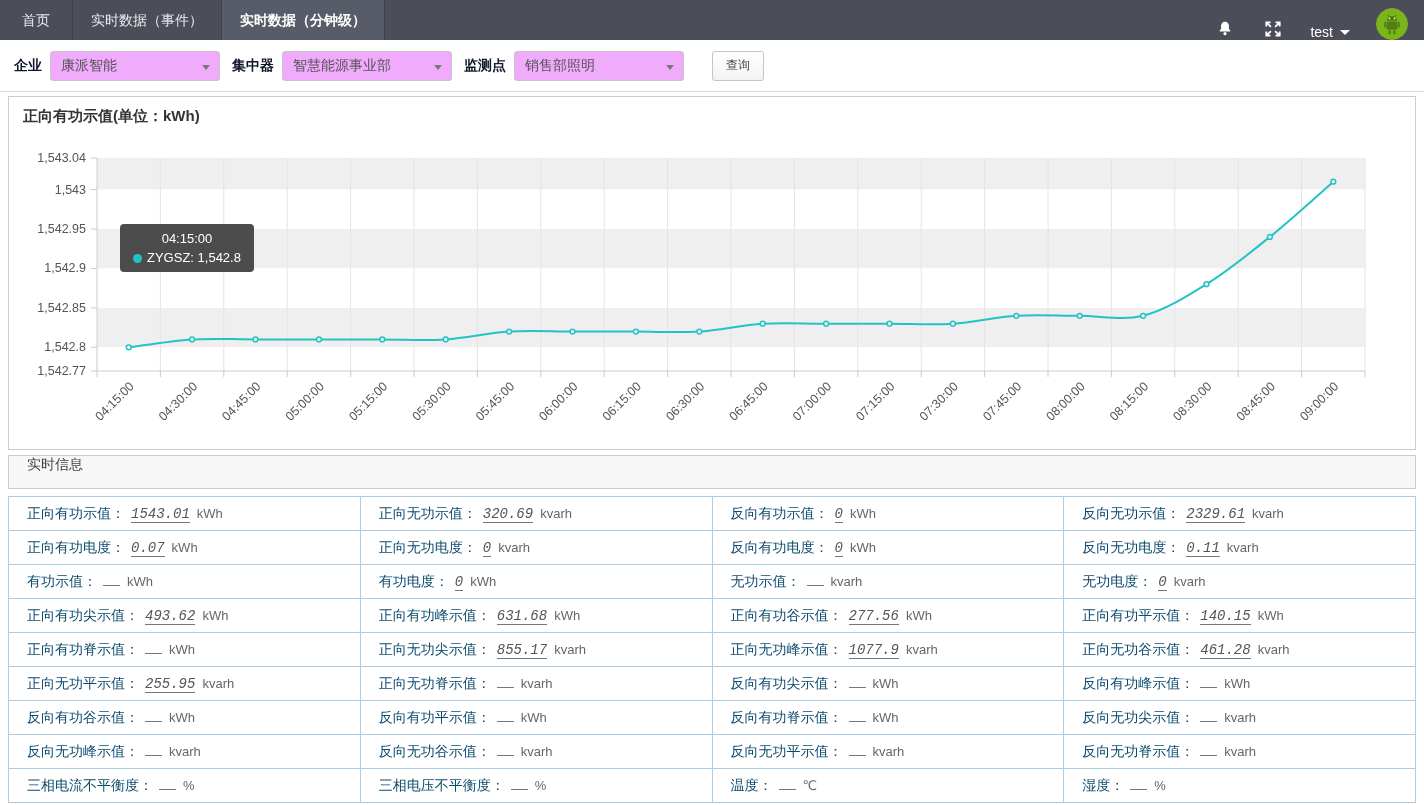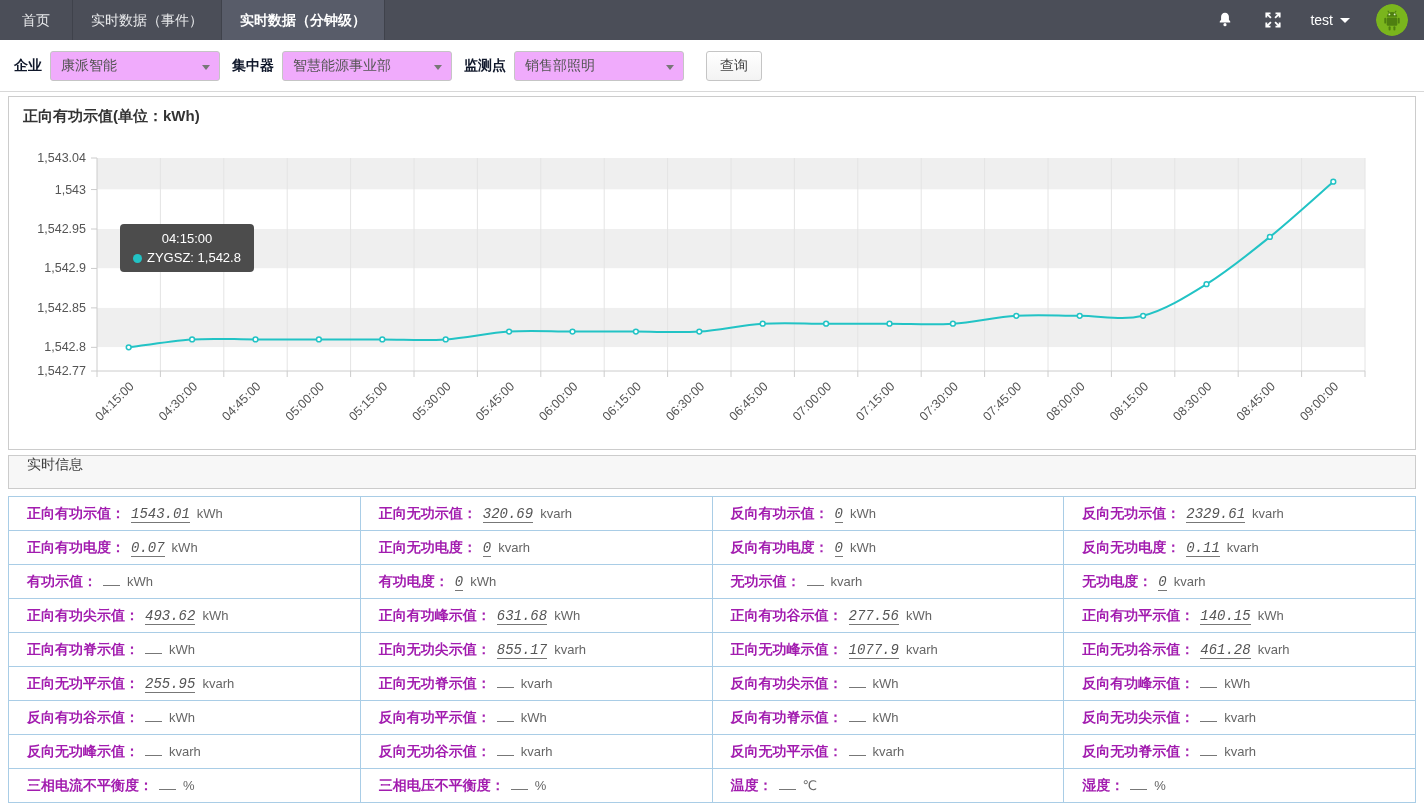--- a/index.html
+++ b/index.html
@@ -6,55 +6,55 @@
   html,body { width:1424px; height:805px; overflow:hidden; background:#fff;
               font-family:"Liberation Sans","DejaVu Sans",sans-serif; }
 
   
   .topnav { height:40px; background:#4b4e58; display:flex; align-items:stretch; color:#fff; }
   .tabs { display:flex; align-items:flex-end; }
   .tab { line-height:40px; padding:0 18px; font-size:14px; color:#e9eaec; cursor:pointer;
          border-right:1px solid #3f424b; white-space:nowrap; }
   .tab:first-child { padding:0 22px; }
   .tab.active { background:#585c69; font-weight:bold; color:#fff; }
-  .topnav-right { margin-left:auto; display:flex; align-items:center; gap:26px; padding-right:16px; }
+  .topnav-right { margin-left:auto; display:flex; align-items:flex-end; gap:26px; padding-right:16px; }
   .icon-btn { width:22px; height:22px; display:flex; align-items:center; justify-content:center; cursor:pointer; }
   .user-chip { display:flex; align-items:center; gap:7px; font-size:14px; color:#fff; cursor:pointer; }
   .caret-down { width:0; height:0; border-left:5px solid transparent; border-right:5px solid transparent;
                 border-top:5px solid #fff; display:inline-block; }
   .avatar { width:32px; height:32px; border-radius:50%; overflow:hidden; cursor:pointer; }
 
   
   .filterbar { height:52px; background:#fff; border-bottom:1px solid #d8d8d8; display:flex;
                align-items:center; padding-left:14px; }
   .f-label { font-size:14px; font-weight:bold; color:#0f172a; margin-right:8px; white-space:nowrap; }
   .select { position:relative; width:170px; height:30px; border:1px solid #c5c5c5; border-radius:3px;
             background:#f0abfc; margin-right:12px; cursor:pointer; display:flex; align-items:center; }
   .select .sel-text { font-size:14px; color:#555; padding-left:10px; white-space:nowrap; overflow:hidden; }
   .select .sel-arrow { position:absolute; right:9px; top:13px; width:0; height:0;
             border-left:4px solid transparent; border-right:4px solid transparent; border-top:5px solid #777; }
-  .query-btn { height:30px; padding:0 13px; font-size:14px; color:#444; background:linear-gradient(#fff,#f3f3f3);
-               border:1px solid #c5c5c5; border-radius:3px; cursor:pointer; margin-left:10px; }
+  .query-btn { height:30px; padding:0 13px; font-size:12px; color:#444; background:linear-gradient(#fff,#f3f3f3);
+               border:1px solid #c5c5c5; border-radius:3px; cursor:pointer; margin-left:16px; }
 
   
   .chart-panel { position:relative; margin:4px 8px 0 8px; height:354px; background:#fff;
                  border:1px solid #ccc; }
   .chart-title { font-size:15px; font-weight:bold; color:#333; margin:10px 0 0 14px; height:22px; }
   .chart-svg { display:block; }
   .tooltip { position:absolute; left:111px; top:127px; background:#4c4c4c; border-radius:4px;
              color:#fff; font-size:13px; text-align:center; padding:5px 13px; line-height:19px; z-index:5; }
   .tt-dot { display:inline-block; width:9px; height:9px; border-radius:50%; margin-right:5px; vertical-align:-1px; }
 
   
   .info-header { margin:5px 8px 0 8px; height:34px; background:#f7f7f7; border:1px solid #ccc;
                  display:flex; padding-left:18px; font-size:14px; color:#404040; }
   .info-table { margin:7px 8px 0 8px; width:1408px; border-collapse:collapse; table-layout:fixed; }
   .info-table td { width:25%; height:34px; border:1px solid #a9cde6; background:#fff;
                    padding:0 6px 0 18px; vertical-align:middle; white-space:nowrap; }
-  .cell-label { font-size:14px; font-weight:bold; color:#a21caf; margin-right:6px; }
+  .cell-label { font-size:14px; font-weight:normal; color:#0c4a6e; margin-right:6px; }
   .cell-value { font-size:14px; font-style:italic; color:#555; border-bottom:1px solid #777;font-family:Liberation Mono, monospace; }
   .cell-value.empty { display:inline-block; width:17px; height:13px; }
   .cell-unit { font-size:13px; color:#666; margin-left:7px; }
 </style>
 </head>
 <body>
 
 <div class="topnav">
   <div class="tabs">
       <div class="tab">首页</div>

